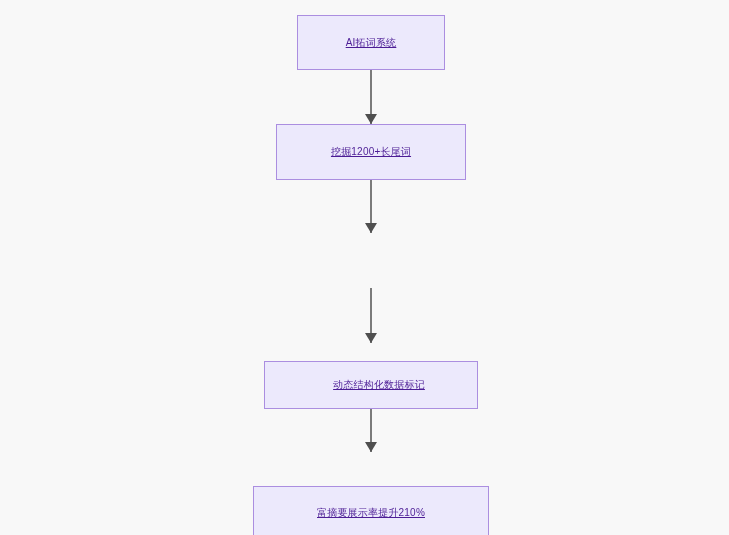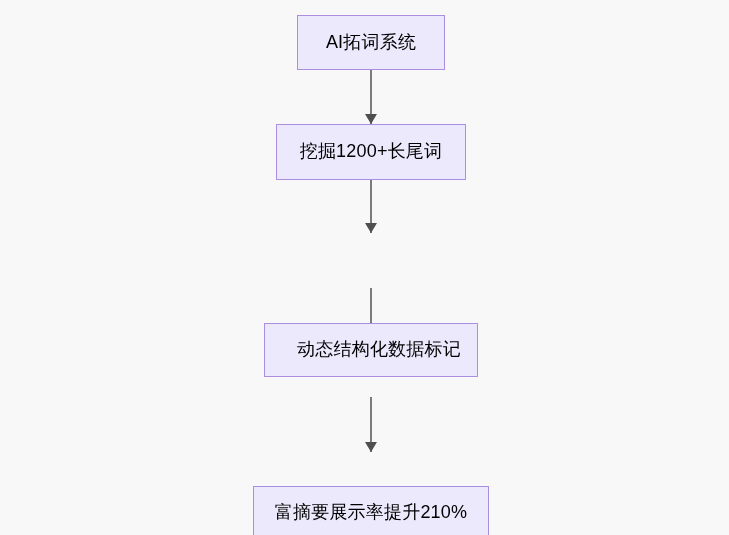--- a/index.html
+++ b/index.html
@@ -23,26 +23,27 @@
     position: absolute;
     box-sizing: border-box;
     background: #ece9fc;
     border: 1.6px solid #ab8ee0;
     border-radius: 0;
     display: flex;
     align-items: center;
     justify-content: center;
   }
   .node-label {
-    color: #000000;
-    font-size: 18px;
+    color: #4c1d95;
+    font-size: 10px;
     line-height: 1.2;
     letter-spacing: 0.2px;
     white-space: nowrap;
     text-align: center;
+    text-decoration: underline;
   }
   .connector {
     position: absolute;
     pointer-events: none;
   }
   .conn-line {
     position: absolute;
     left: 50%;
     top: 0;
     width: 2px;
@@ -88,21 +89,21 @@
 
   <div class="node" style="left:297px; top:15px; width:148px; height:55px;">
     <span class="node-label">AI拓词系统</span>
   </div>
 
   <div class="node" style="left:276px; top:124px; width:190px; height:56px;justify-content:center;">
     <span class="node-label">挖掘1200+长尾词</span>
   </div>
 
 
-  <div class="node" style="left:264px; top:323px; width:214px; height:54px;padding-left:16px;">
+  <div class="node" style="left:264px; top:361px; width:214px; height:48px;padding-left:16px;">
     <span class="node-label">动态结构化数据标记</span>
   </div>
 
   <div class="node" style="left:253px; top:452px; width:236px; height:54px;margin-top:34px;">
     <span class="node-label">富摘要展示率提升210%</span>
   </div>
 
 </div>
 
 </body></html>

